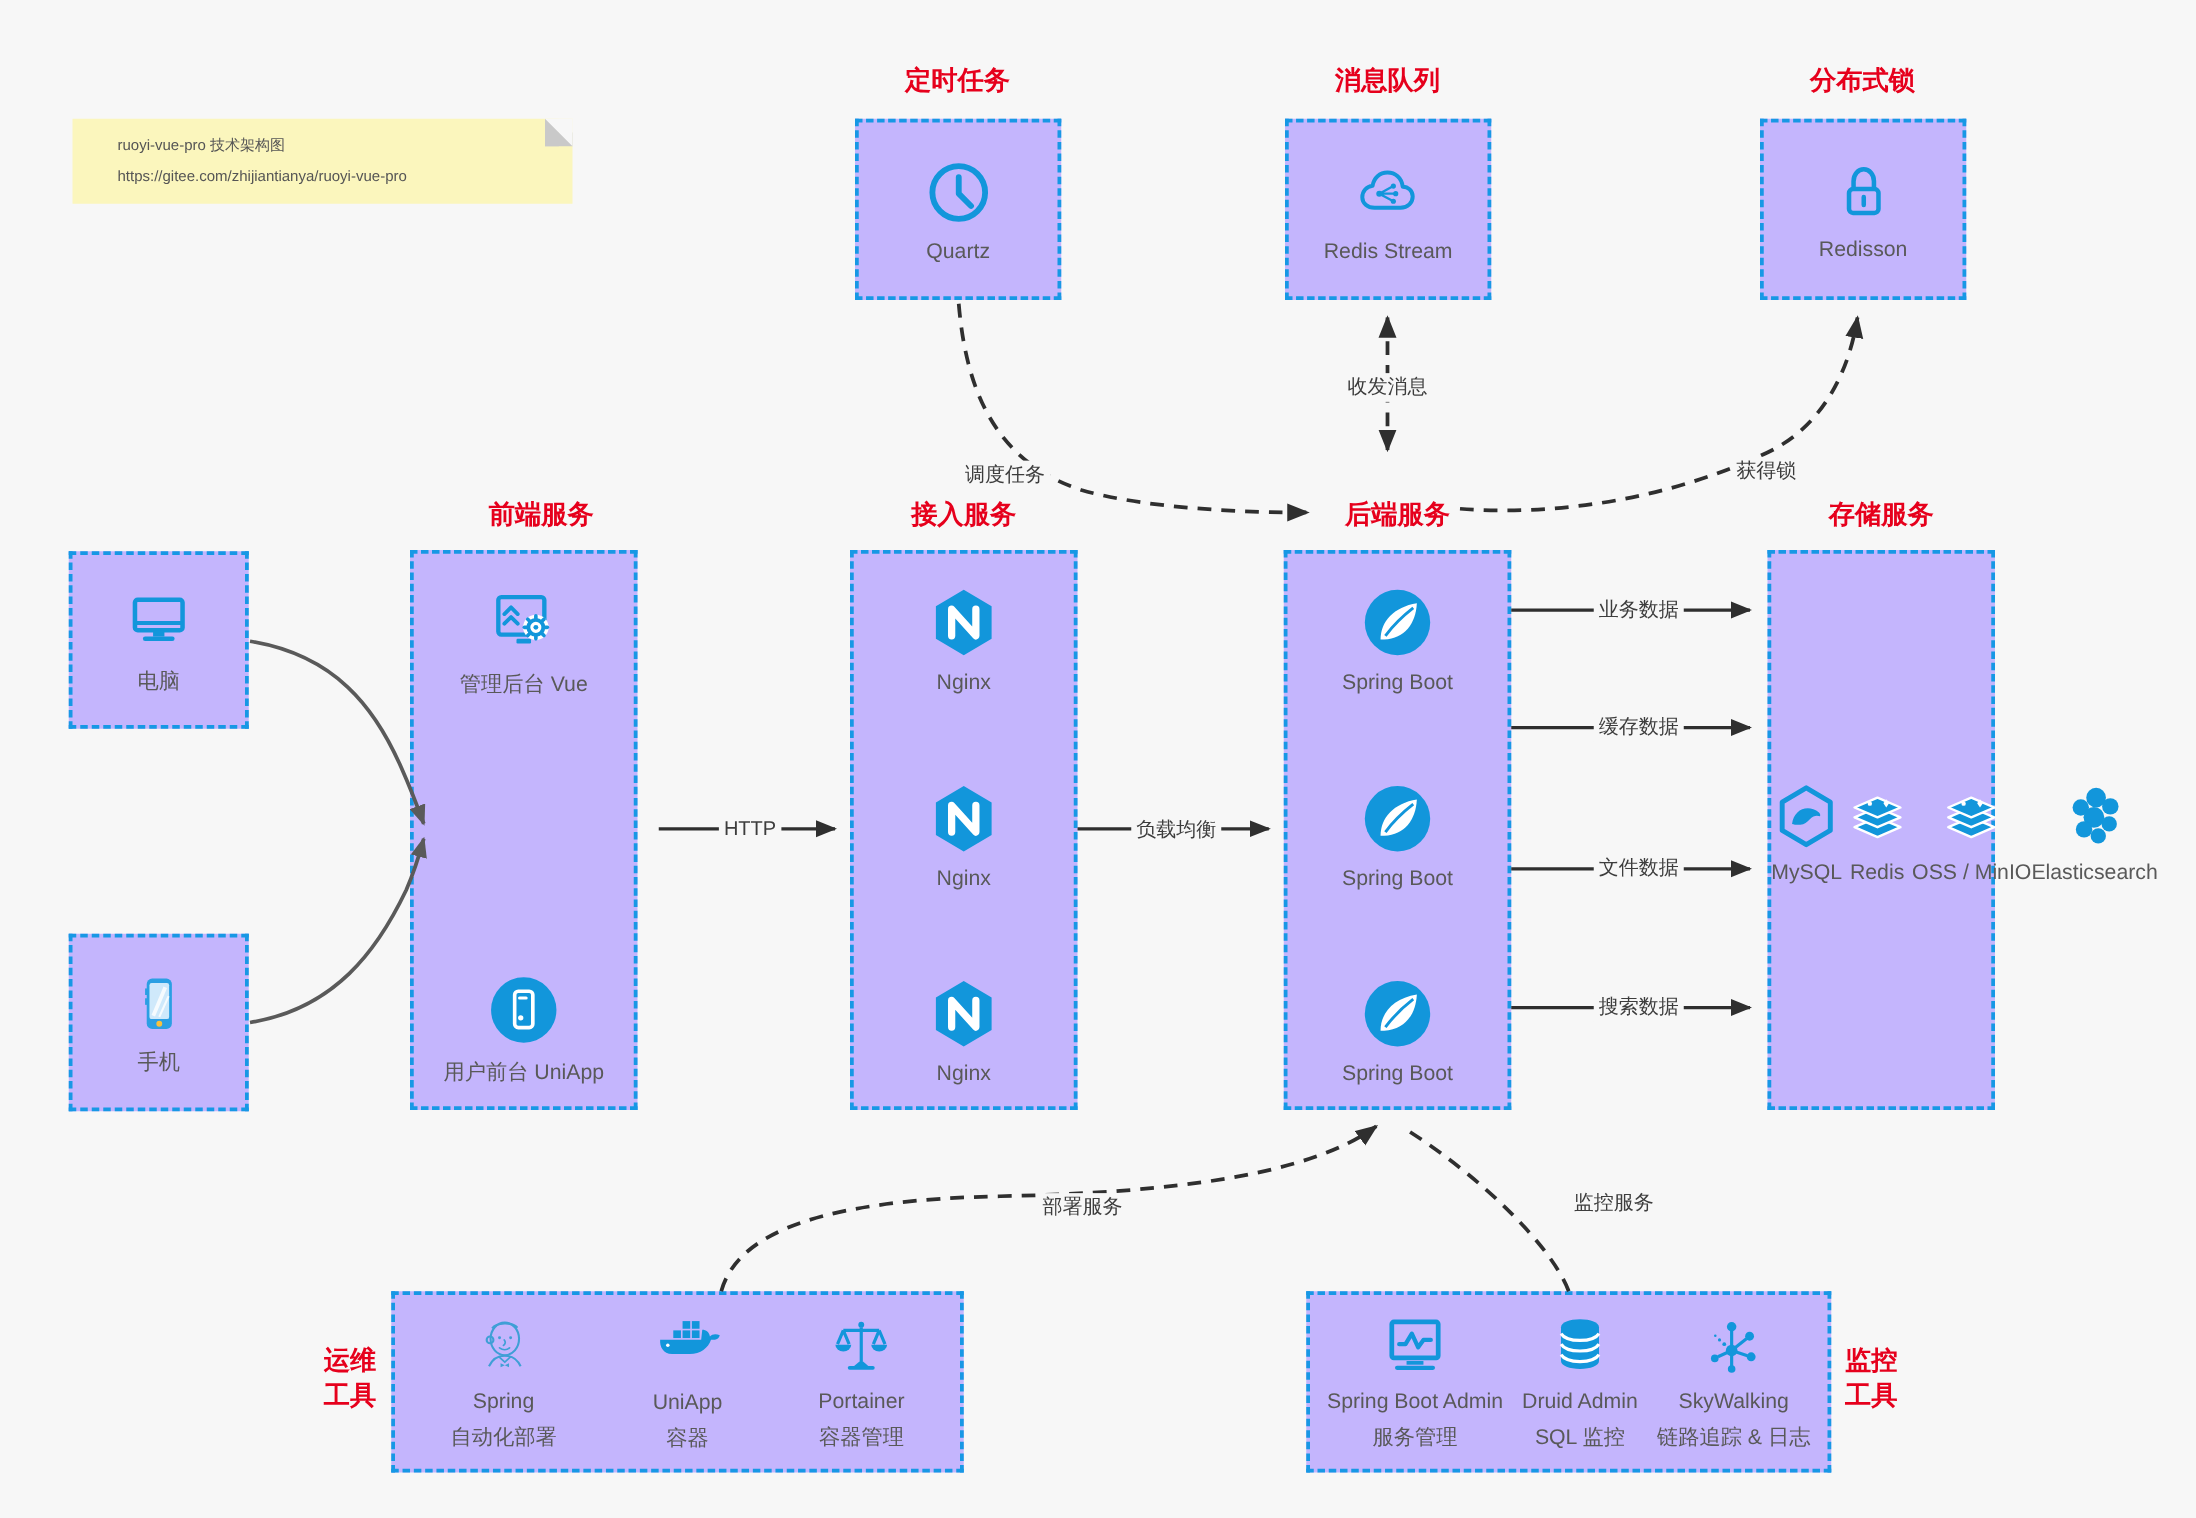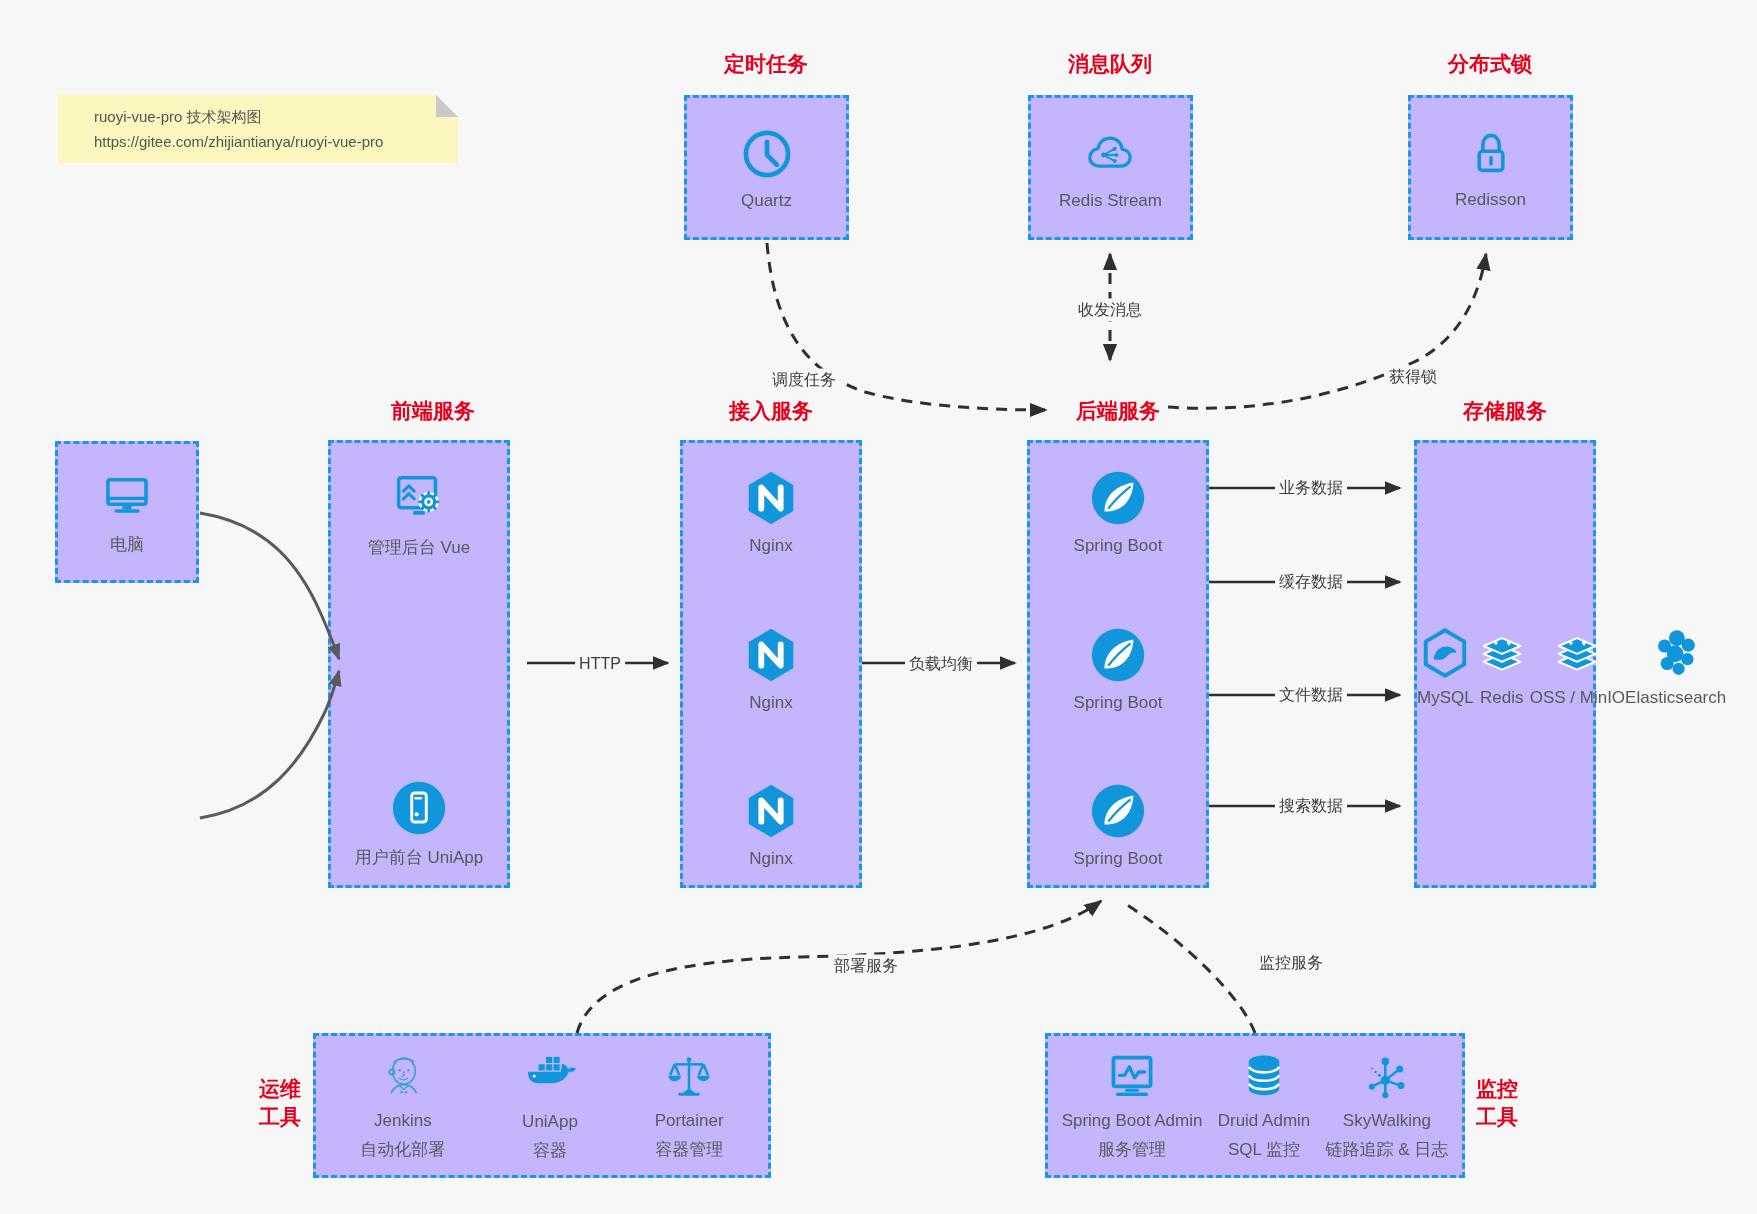--- a/index.html
+++ b/index.html
@@ -24,21 +24,21 @@
   .item .lbl{font-size:17px;color:#595959;white-space:nowrap;}
   .item .sub{font-size:17px;color:#595959;white-space:nowrap;}
   .icon{display:block;line-height:0;}
 
   .edge-lbl{position:absolute;transform:translate(-50%,-50%);background:#f7f7f7;padding:1px 4px;
     font-size:16px;color:#3d3d3d;white-space:nowrap;z-index:6;}
 
   .note{position:absolute;left:58px;top:95px;width:400px;height:68px;background:#fbf6bd;z-index:2;}
   .note::before{content:'';position:absolute;top:0;right:0;width:0;height:0;
     border:11px solid #c9c9c9;border-right-color:#f7f7f7;border-top-color:#f7f7f7;}
-  .note .ntxt{padding:9px 0 0 36px;font-size:15px;color:#555;line-height:25px;white-space:nowrap;}
+  .note .ntxt{padding:9px 0 0 36px;font-size:12px;color:#555;line-height:25px;white-space:nowrap;}
 </style>
 </head>
 <body>
 
 <div class="canvas">
 
   <svg class="wires">
     <defs>
       <marker id="mBlack" viewBox="0 0 10 8" refX="9" refY="4" markerWidth="6.5" markerHeight="5.5" markerUnits="strokeWidth" orient="auto-start-reverse">
         <path d="M0 0 L10 4 L0 8 Z" fill="#2f2f2f"></path>
@@ -129,20 +129,36 @@
           <rect x="11" y="13" width="42" height="27" rx="2.5" fill="none" stroke="#1296db" stroke-width="4"></rect>
           <path d="M11 33.5 H53" stroke="#1296db" stroke-width="3.5"></path>
           <rect x="27" y="40" width="10" height="5.5" fill="#1296db"></rect>
           <path d="M20 47.5 H44" stroke="#1296db" stroke-width="4" stroke-linecap="round"></path>
         </svg>
       </span>
       <span class="lbl">电脑</span>
     </div>
   </div>
 
+  <div class="dbox single" style="left:55px;top:747px;width:144px;height:142px;">
+    <div class="item">
+      <span class="icon">
+        <svg width="56" height="56" viewBox="0 0 64 64">
+          <rect x="19.5" y="18" width="2.5" height="6" fill="#2b9fe3"></rect>
+          <rect x="19.5" y="27" width="2.5" height="6" fill="#2b9fe3"></rect>
+          <rect x="21" y="9" width="23" height="46" rx="5" fill="#2b9fe3"></rect>
+          <rect x="23.5" y="13" width="18" height="33" rx="2" fill="#cfe9fb"></rect>
+          <path d="M27 43 L38 17" stroke="#ffffff" stroke-width="3.5" opacity="0.8"></path>
+          <path d="M32.5 44 L41 25" stroke="#ffffff" stroke-width="2" opacity="0.8"></path>
+          <circle cx="32.5" cy="50.3" r="2.7" fill="#f7c13e"></circle>
+        </svg>
+      </span>
+      <span class="lbl">手机</span>
+    </div>
+  </div>
 
   <div class="red-title" style="left:433px;top:397px;">前端服务</div>
   <div class="red-title" style="left:771px;top:397px;">接入服务</div>
   <div class="red-title" style="left:1118px;top:397px;">后端服务</div>
   <div class="red-title" style="left:1505px;top:397px;">存储服务</div>
 
   <div class="dbox col3" style="left:328px;top:440px;width:182px;height:448px;">
     <div class="item">
       <span class="icon">
         <svg width="62" height="62" viewBox="0 0 64 64">
@@ -319,21 +335,21 @@
           </g>
           <g fill="#3f9fd6">
             <circle cx="28" cy="24" r="1.4"></circle>
               <circle cx="38.5" cy="24" r="1.4"></circle>
             <polygon points="29,48 33,50 29,52"></polygon>
               <polygon points="37,48 33,50 37,52"></polygon>
           </g>
           <path d="M32.5 26 c1.4 2 1.2 4 -0.8 5.2 M28 33.5 c3 2.4 7 2.4 9.5 0" fill="none" stroke="#3f9fd6" stroke-width="1.6" stroke-linecap="round"></path>
         </svg>
       </span>
-      <span class="lbl">Jenkins</span>
+      <span class="lbl">Spring</span>
       <span class="sub">自动化部署</span>
     </div>
     <div class="item">
       <span class="icon">
         <svg width="56" height="56" viewBox="0 0 64 64">
           <path d="M7 26 H57 C59 26 61 24.5 61.5 22 C58 20.5 54.5 21 52.5 23
                    C52 19.5 49 17 45.5 17 L44.5 26 H7 C6.5 32 9.5 39 18 39 H34
                    C44 39 51 33.5 53.5 26 Z" fill="#1296db"></path>
           <g fill="#1296db">
             <rect x="19" y="17.5" width="7" height="7"></rect>

